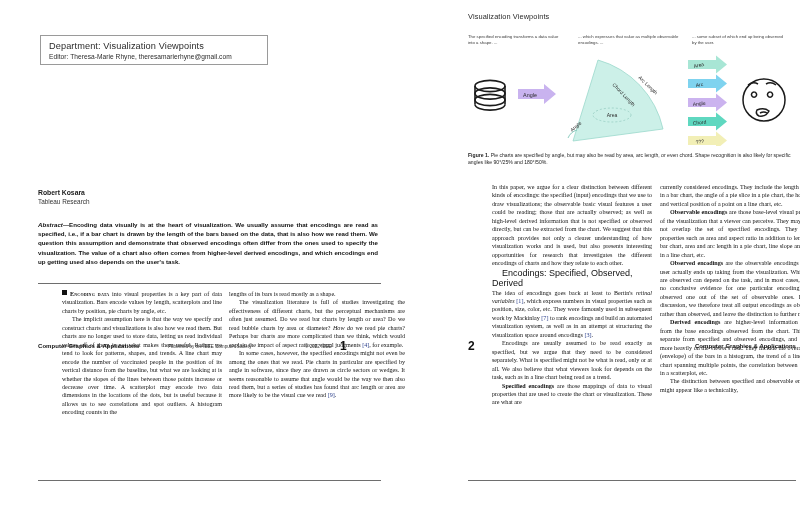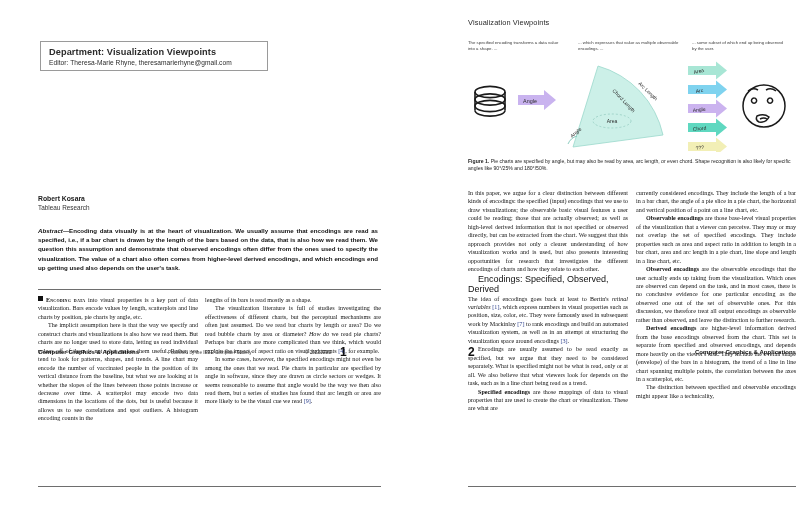--- a/index.html
+++ b/index.html
@@ -1,46 +1,46 @@
 <!DOCTYPE html>
 <html><head>
 <meta charset="utf-8">
 <style>
   html,body{margin:0;padding:0;background:#ffffff;}
   body{width:800px;height:517px;overflow:hidden;font-family:"Liberation Serif",serif;color:#000;}
   .spread{position:relative;width:800px;height:517px;background:#fff;}
 
   
-  .page{position:absolute;top:8px;height:380px;background:#fff;}
+  .page{position:absolute;top:2px;height:380px;background:#fff;}
   .page-left{left:0;width:430px;}
   .page-right{left:430px;width:370px;}
 
   
   .dept-box{position:absolute;left:40px;top:33px;width:228px;height:30px;
             border:1px solid #9a9a9a;box-sizing:border-box;padding:4px 6px 0 8px;}
-  .dept-line1{font-family:"Liberation Sans",sans-serif;font-size:9.2px;color:#2b2b2b;line-height:12px;letter-spacing:.1px;font-weight:bold;}
+  .dept-line1{font-family:"Liberation Sans",sans-serif;font-size:9.2px;color:#2b2b2b;line-height:12px;letter-spacing:.1px;}
   .dept-line2{font-family:"Liberation Sans",sans-serif;font-size:6.6px;color:#2b2b2b;line-height:10px;letter-spacing:.05px;}
 
   .title{position:absolute;left:38px;top:88px;width:330px;
          font-family:"Liberation Sans",sans-serif;font-size:21.5px;line-height:25.5px;
          color:#111;letter-spacing:-.3px;font-weight:400;}
 
   .author{position:absolute;left:38px;top:186px;width:200px;}
   .author-name{font-family:"Liberation Sans",sans-serif;font-size:6.8px;font-weight:700;color:#1a1a1a;line-height:9px;}
   .author-affil{font-family:"Liberation Sans",sans-serif;font-size:6.4px;color:#333;line-height:9px;}
 
   .abstract{position:absolute;left:38px;top:218px;width:340px;
             font-family:"Liberation Sans",sans-serif;font-size:6.15px;line-height:9.2px;
             font-weight:700;color:#111;text-align:justify;}
   .abstract i{font-style:italic;}
 
   .rule{position:absolute;left:38px;width:343px;height:1px;background:#6e6e6e;}
 
   .col{position:absolute;font-size:6.1px;line-height:8.45px;text-align:justify;
-       font-family:"Liberation Serif",serif;color:#111;-webkit-hyphens:auto;hyphens:auto;}
+       font-family:"Liberation Serif",serif;color:#111;-webkit-hyphens:auto;hyphens:auto;margin-left:24px;}
   .col p{margin:0;text-indent:10px;}
   .col p.first{text-indent:0;}
   .col p + p{margin-top:0;}
   .dropsq{display:inline-block;width:5px;height:5px;background:#111;margin-right:3px;vertical-align:1px;}
   .sc{font-variant:small-caps;font-weight:600;letter-spacing:.2px;}
   .ref{color:#2b3f8c;}
   em{font-style:italic;}
   b{font-weight:700;}
 
   .l-col1{left:38px;top:288px;width:160px;}

